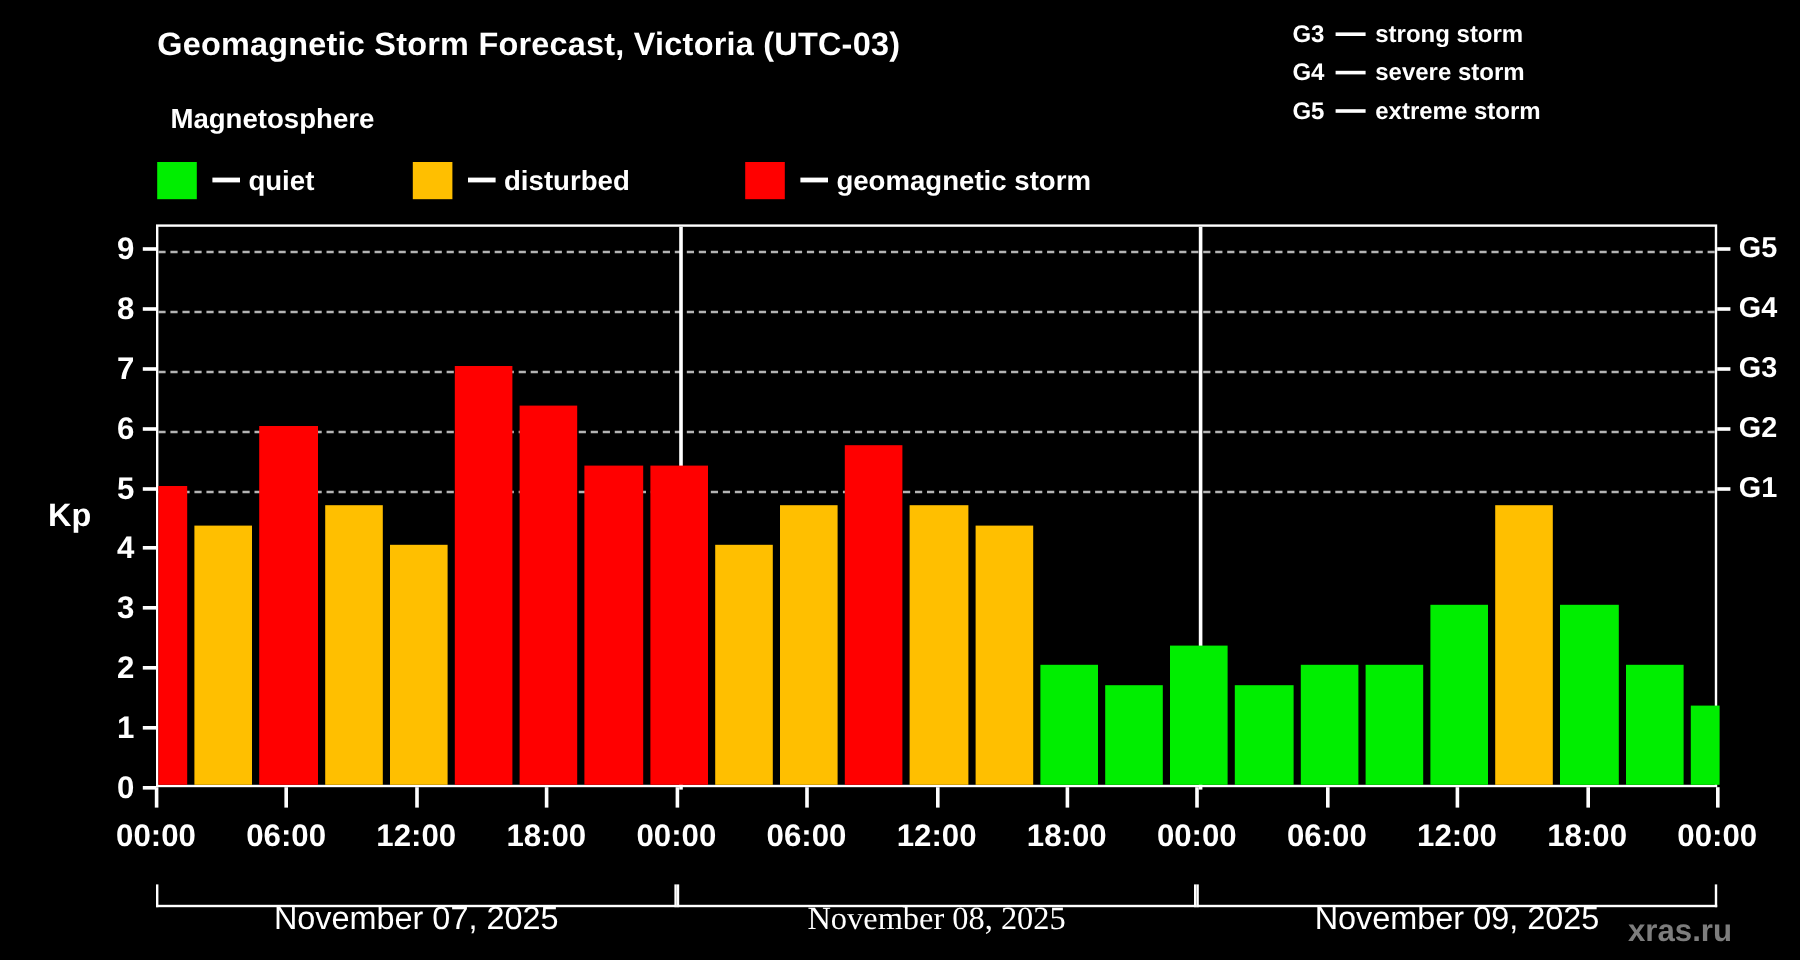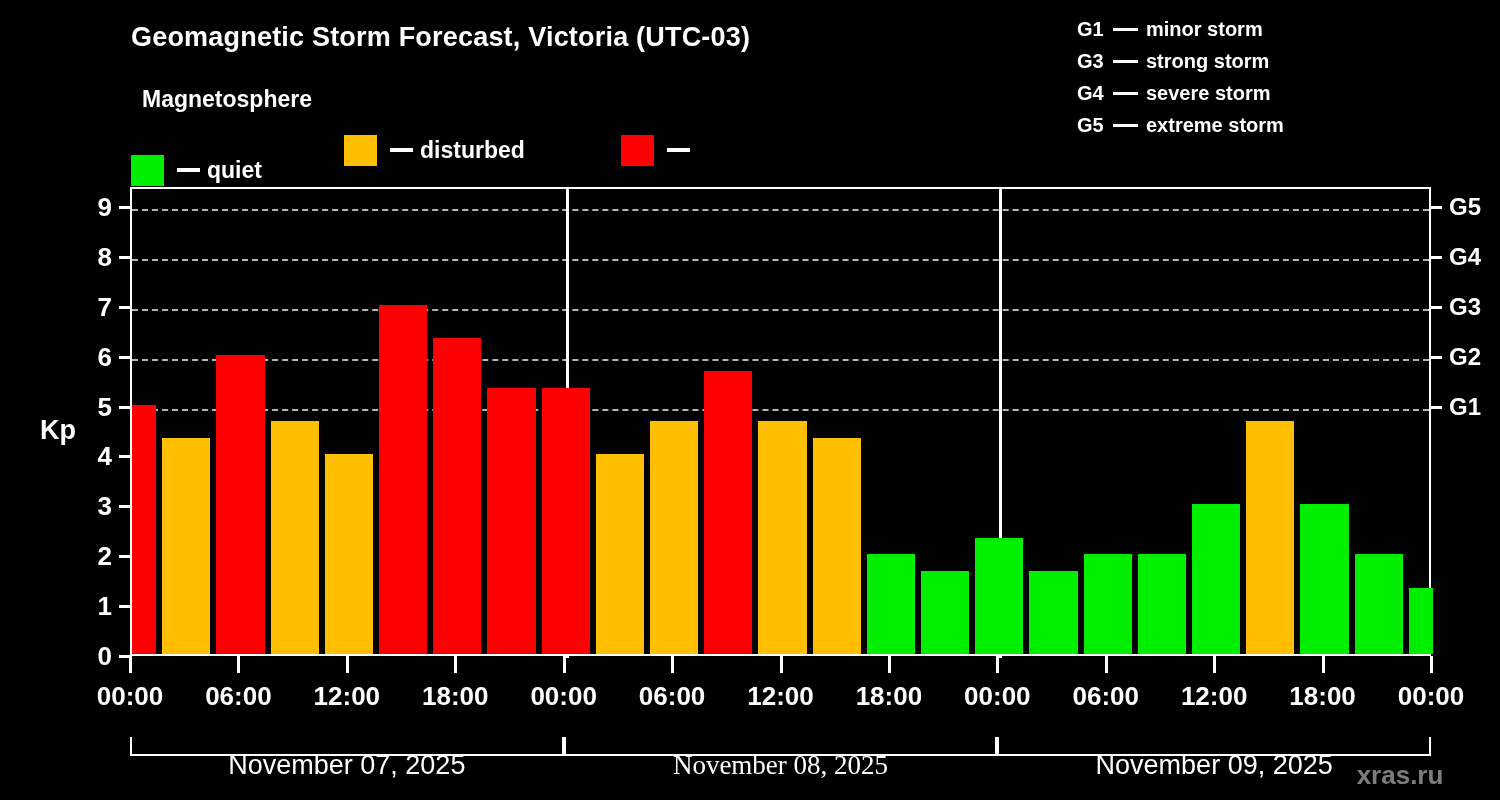--- a/index.html
+++ b/index.html
@@ -54,38 +54,38 @@
   #watermark{position:absolute;left:1400px;top:760px;font-size:26px;font-weight:bold;
              color:#7d7d7d;transform:translateX(-50%);}
 </style>
 </head>
 <body>
 
 <div id="chart-title">Geomagnetic Storm Forecast, Victoria (UTC-03)</div>
 <div id="magnetosphere-label">Magnetosphere</div>
 
 <div id="color-legend">
-    <div class="legend-entry" style="left: 0px; margin-top: 20px;">
+    <div class="legend-entry" style="left: 0px;">
       <span class="legend-swatch" style="background: rgb(0, 238, 0);"></span>
       <span class="legend-dash"></span>
       <span class="legend-text">quiet</span>
     </div>
     <div class="legend-entry" style="left: 213px;">
       <span class="legend-swatch" style="background: rgb(255, 191, 0);"></span>
       <span class="legend-dash"></span>
       <span class="legend-text">disturbed</span>
     </div>
     <div class="legend-entry" style="left: 490px;">
       <span class="legend-swatch" style="background: rgb(255, 0, 0);"></span>
       <span class="legend-dash"></span>
+      <span class="legend-text">geomagnetic storm</span>
     </div>
   </div>
 
 <div id="gscale-legend">
-    <div class="gscale-row"><span class="gscale-code">G1</span><span class="gscale-dash"></span><span>minor storm</span></div>
     <div class="gscale-row"><span class="gscale-code">G3</span><span class="gscale-dash"></span><span>strong storm</span></div>
     <div class="gscale-row"><span class="gscale-code">G4</span><span class="gscale-dash"></span><span>severe storm</span></div>
     <div class="gscale-row"><span class="gscale-code">G5</span><span class="gscale-dash"></span><span>extreme storm</span></div>
   </div>
 
 <div id="ylabel-kp">Kp</div>
 <div id="y-axis"></div>
 <div id="g-axis"></div>
 
 <div id="plot-area">

